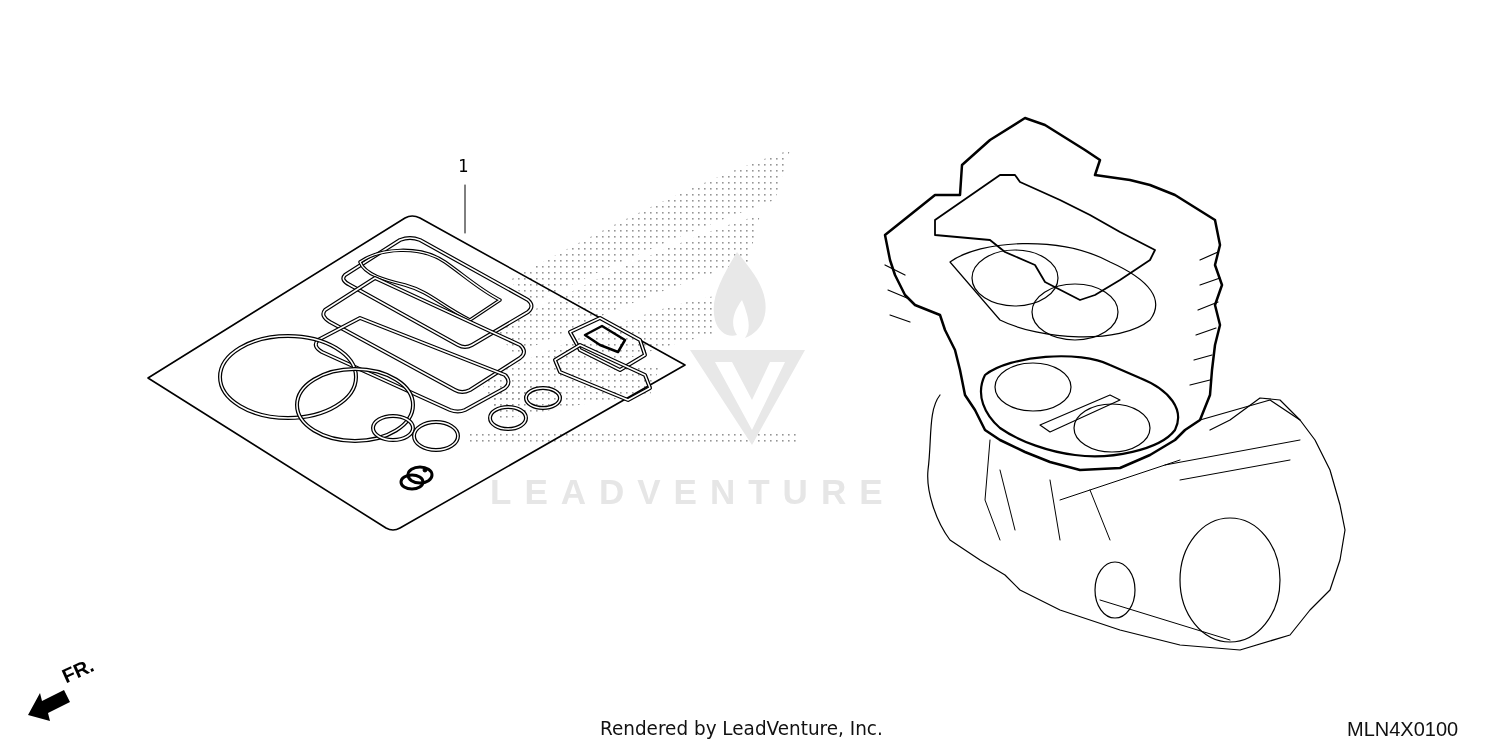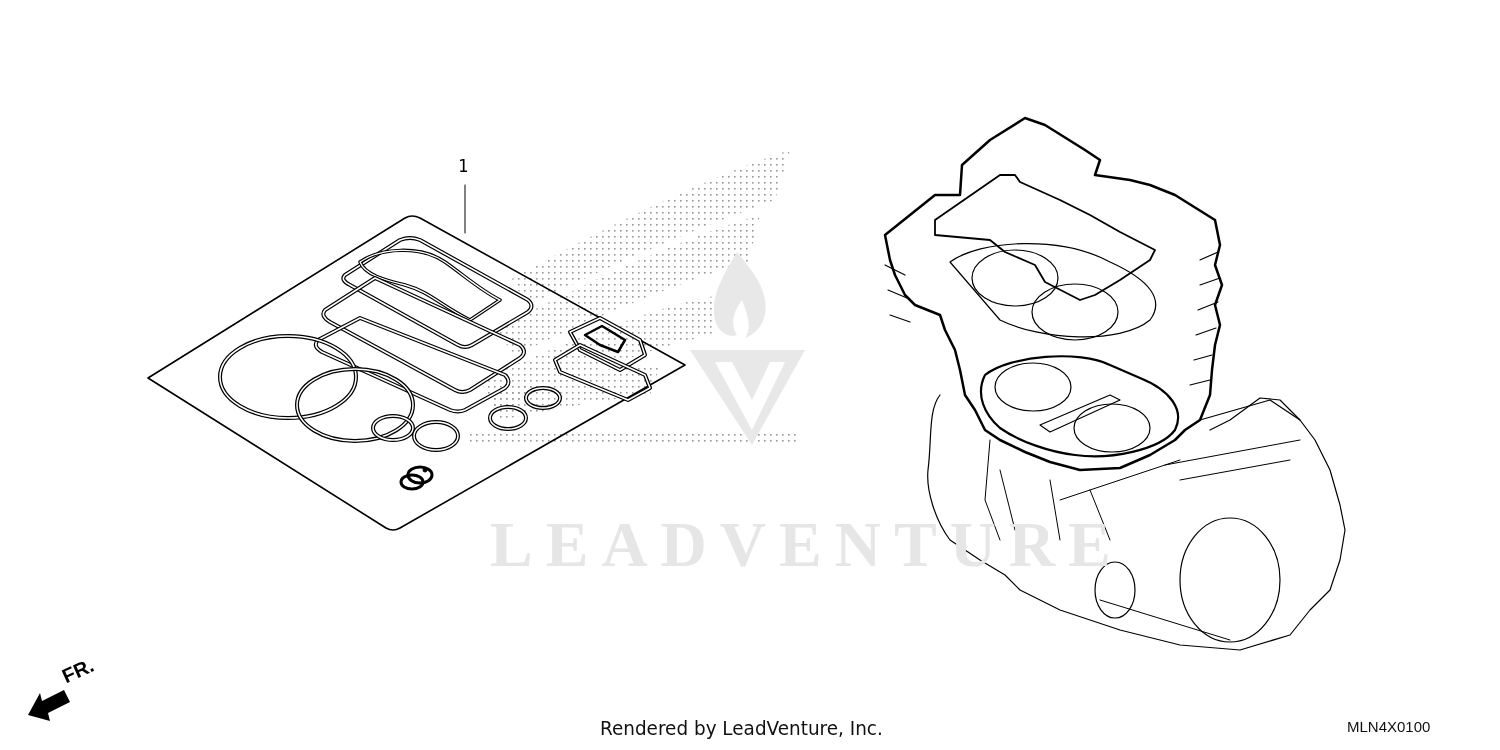--- a/index.html
+++ b/index.html
@@ -1,33 +1,33 @@
 <!DOCTYPE html>
 <html><head>
 <meta charset="utf-8">
 <style>
   html, body { margin:0; padding:0; background:#ffffff; }
   body { width:1500px; height:750px; position:relative; overflow:hidden; font-family:"DejaVu Sans", sans-serif; }
   .canvas { position:absolute; left:0; top:0; width:1500px; height:750px; }
   .watermark-text {
     position:absolute; left:490px; top:472px; width:520px;
-    font-family:Liberation Serif, serif; font-weight:bold;
-    font-size:64px; letter-spacing:13px; color:#e6e6e6; white-space:nowrap;margin-top:36px;
+    font-family:Liberation Sans, sans-serif; font-weight:bold;
+    font-size:35px; letter-spacing:13px; color:#e6e6e6; white-space:nowrap;
   }
   .callout-label {
     position:absolute; left:458px; top:156px; font-family:"DejaVu Sans Mono", monospace;
     font-size:17px; color:#000;
   }
   .footer-credit {
     position:absolute; left:600px; top:716px; font-family:"DejaVu Sans", sans-serif;
     font-size:20px; color:#111; transform:scaleX(0.92); transform-origin:left top;
   }
   .diagram-code {
     position:absolute; left:1347px; top:718px; font-family:"Liberation Sans", sans-serif;
-    font-size:15px; color:#111;
+    font-size:20px; color:#111;
   }
   .fr-label {
     position:absolute; left:68px; top:665px; font-family:"Liberation Sans", sans-serif;
     font-weight:bold; font-size:20px; color:#000; transform:rotate(-24deg); transform-origin:left bottom;
   }
 </style>
 </head>
 <body>
 
 <div class="canvas">

